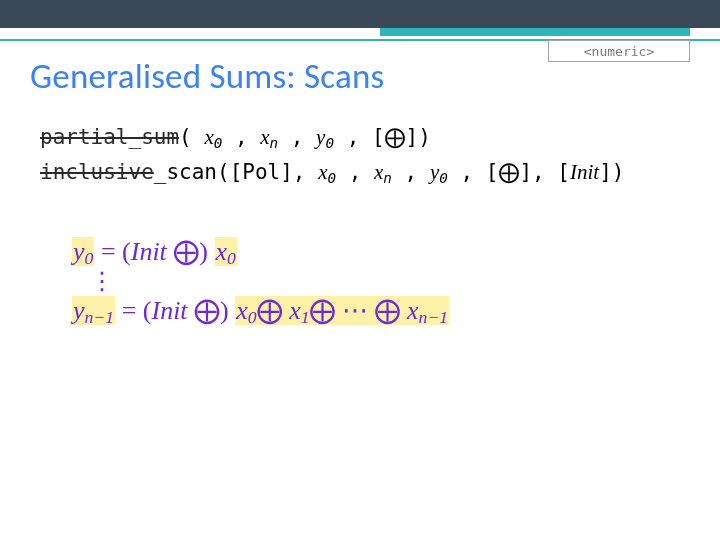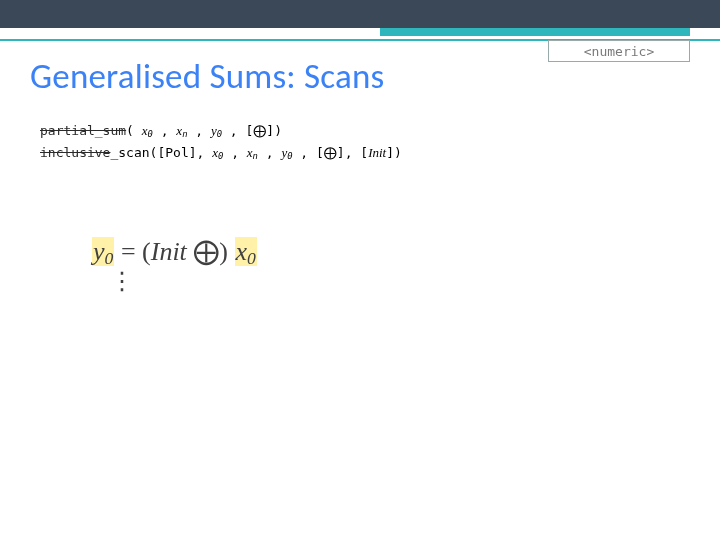--- a/index.html
+++ b/index.html
@@ -3,26 +3,26 @@
 <meta charset="utf-8">
 <style>
   html,body{margin:0;padding:0;width:720px;height:540px;background:#fff;font-family:"Segoe UI","Calibri",sans-serif;overflow:hidden}
   .slide{position:relative;width:720px;height:540px}
   .topbar{position:absolute;left:0;top:0;width:720px;height:28px;background:#3a4858}
   .accentbar{position:absolute;right:30px;top:28px;width:310px;height:8px;background:#2fb6bc}
   .accentline{position:absolute;left:0;top:39px;width:720px;height:2px;background:#2fb6bc}
   .headerbox{position:absolute;right:30px;top:40px;width:140px;height:20px;border:1px solid #9aa;display:flex;align-items:center;justify-content:center;font-family:Consolas,monospace;font-size:13px;color:#7a7a7a}
   .title{position:absolute;left:30px;top:55px;font-size:35px;font-weight:400;color:#3b82f6;letter-spacing:.2px}
   .strike{text-decoration:line-through;color:#2a2a2a}
-  .funcs{position:absolute;left:40px;top:120px;font-family:Consolas,monospace;font-size:13px;color:#000;line-height:1.65}
+  .funcs{position:absolute;left:40px;top:120px;font-family:Consolas,monospace;font-size:21px;color:#000;line-height:1.65}
   .funcs .row{white-space:nowrap}
   .mi{font-family:"Cambria Math","Times New Roman",serif;font-style:italic}
   sub{font-size:.68em;vertical-align:-0.25em;font-style:italic}
   .op{font-family:"Cambria Math","Times New Roman",serif;font-style:normal}
-  .eqs{position:absolute;left:92px;top:230px;font-family:"Cambria Math","Times New Roman",serif;font-size:26px;color:#404040;line-height:1.7}
+  .eqs{position:absolute;left:72px;top:230px;font-family:"Cambria Math","Times New Roman",serif;font-size:26px;color:#6d28d9;line-height:1.7}
   .eqrow{white-space:nowrap}
   .hl{background:#fff2a8;padding:0 1px}
   .vdots{font-size:24px;line-height:.6;padding-left:18px}
 </style>
 </head>
 <body>
 <div class="slide">
 
 <div class="topbar"></div>
 <div class="accentbar"></div>
@@ -39,15 +39,18 @@
   <div class="row">
     <span class="strike">inclusive</span><span>_scan</span><span>([Pol], </span><span class="mi">x</span><sub>0</sub><span> , </span><span class="mi">x</span><sub>n</sub><span> , </span><span class="mi">y</span><sub>0</sub><span> , [</span><span class="op">⨁</span><span>], [</span><span class="mi">Init</span><span>])</span>
   </div>
 </div>
 
 <div class="eqs">
   <div class="eqrow">
     <span class="hl"><span class="mi">y</span><sub>0</sub></span><span> = (</span><span class="mi">Init </span><span class="op">⨁</span><span>) </span><span class="hl"><span class="mi">x</span><sub>0</sub></span>
   </div>
   <div class="vdots">⋮</div>
+  <div class="eqrow">
+    <span class="hl"><span class="mi">y</span><sub>n−1</sub></span><span> = (</span><span class="mi">Init </span><span class="op">⨁</span><span>) </span><span class="hl"><span class="mi">x</span><sub>0</sub><span class="op">⨁ </span><span class="mi">x</span><sub>1</sub><span class="op">⨁ ⋯ ⨁ </span><span class="mi">x</span><sub>n−1</sub></span>
+  </div>
 </div>
 
 </div>
 
 </body></html>

